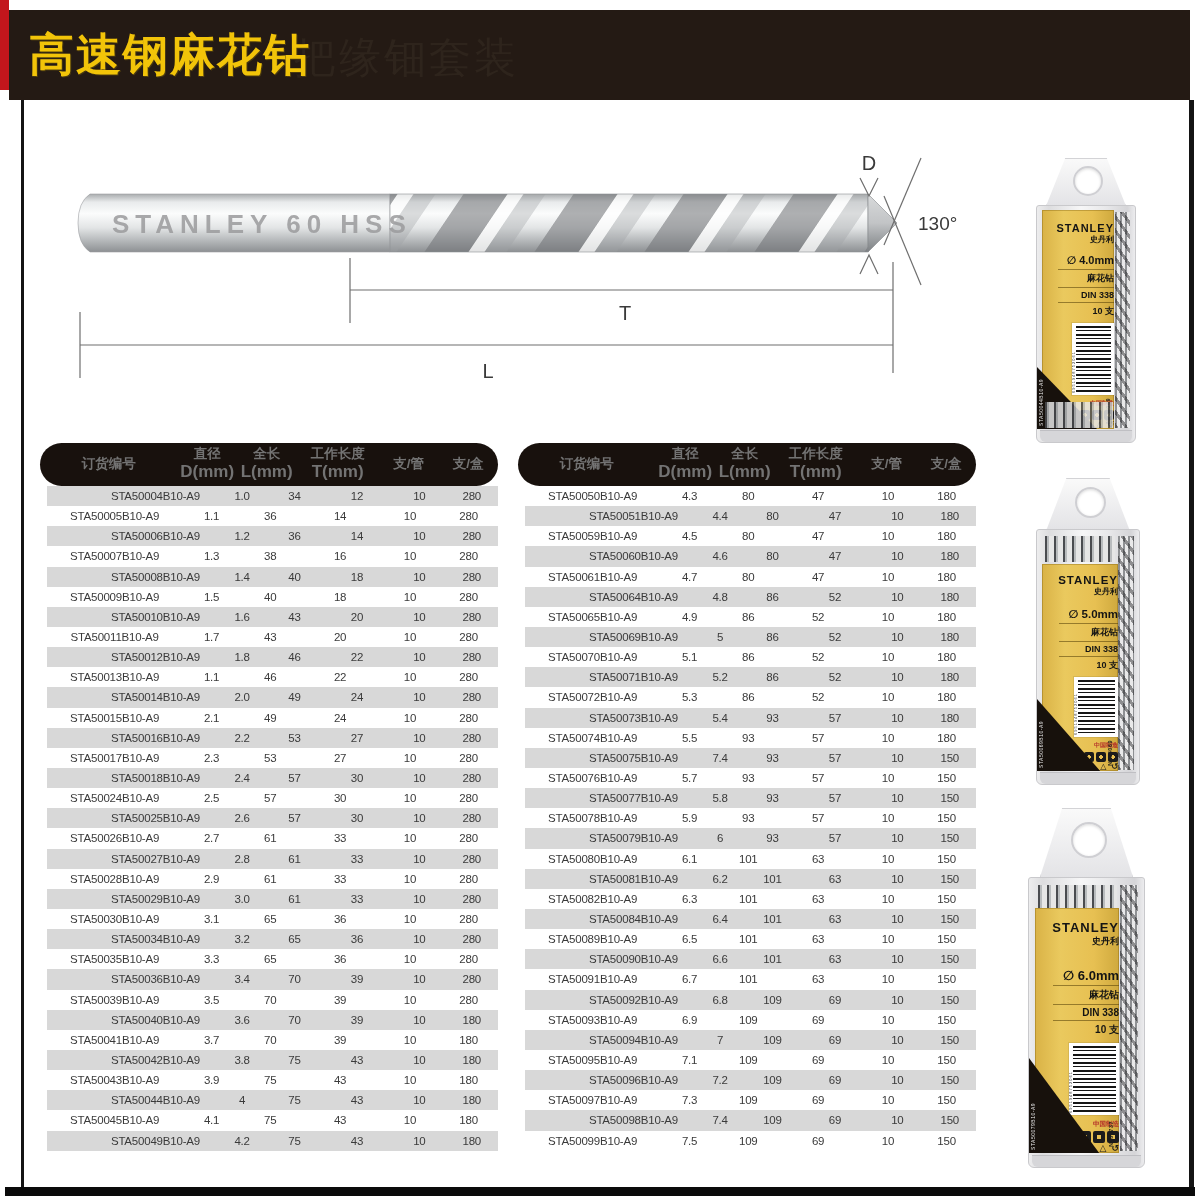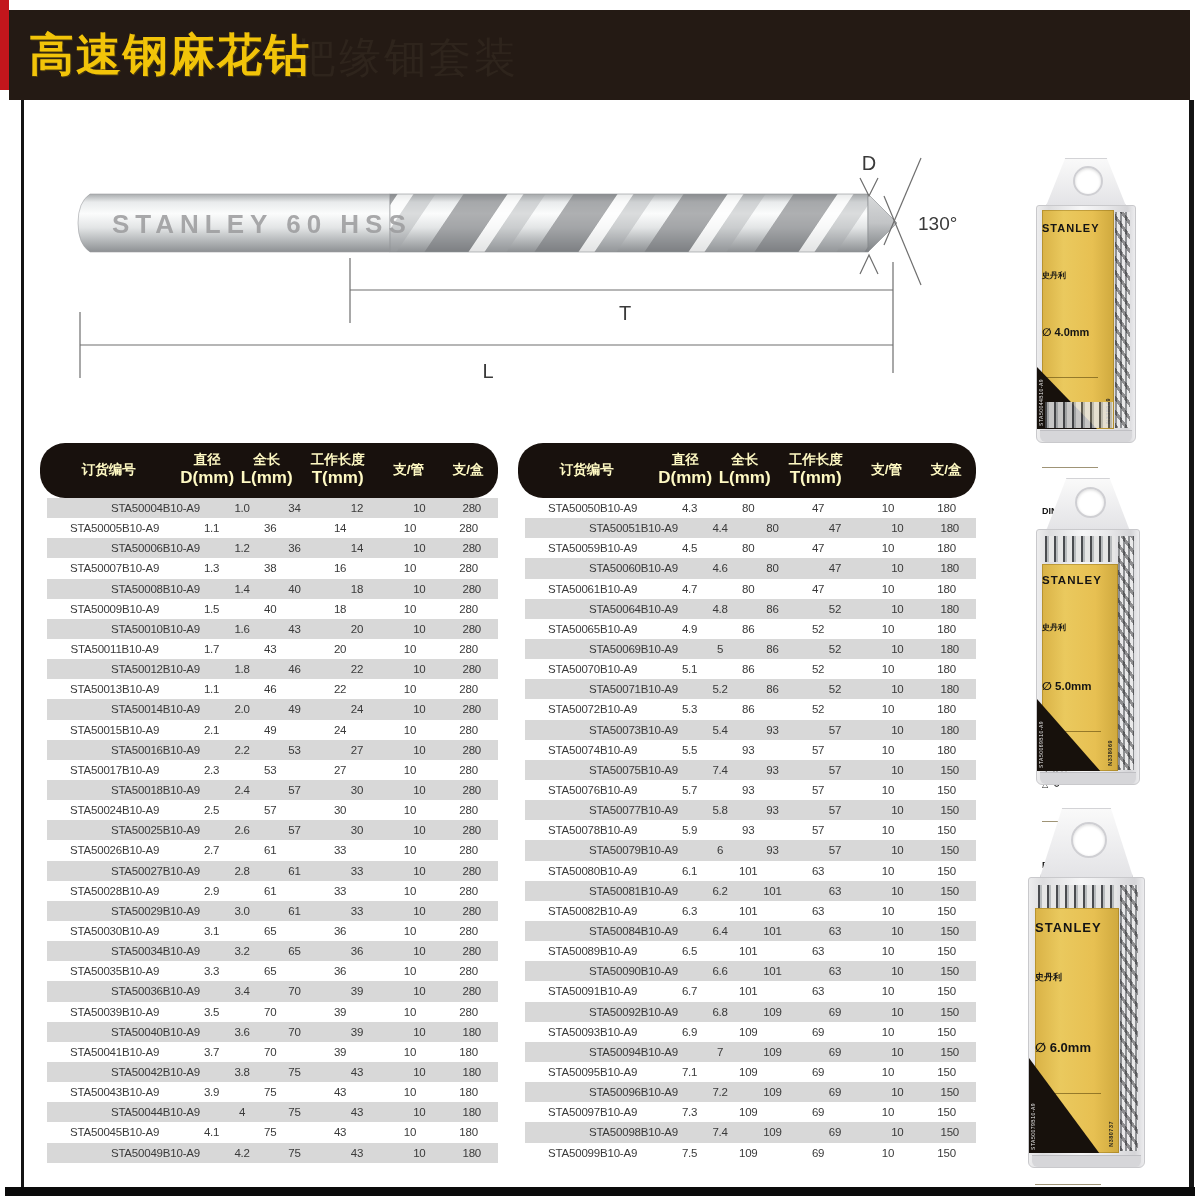--- a/index.html
+++ b/index.html
@@ -21,21 +21,21 @@
   #frame-right{left:1189px;top:100px;width:5px;height:1087px;background:#141414;}
   #frame-bottom{left:5px;top:1187px;width:1190px;height:9px;background:#0a0a0a;}
 
   
   #diagram{left:60px;top:140px;}
 
   
   .spec-table{width:458px;}
   #table-left{left:40px;top:443px;}
   #table-right{left:518px;top:443px;}
-  .thead{height:55px;background:#18110d;color:#fef9c3;display:grid;
+  .thead{height:43px;background:#18110d;color:#737373;display:grid;
      grid-template-columns:30% 13% 13% 18% 13% 13%;align-items:center;border-radius:25px;}
   .th{text-align:center;font-weight:bold;font-size:13.5px;line-height:1.2;}
   .th .sub{font-size:17px;font-weight:bold;}
   .trow{display:grid;grid-template-columns:30% 13% 13% 18% 13% 13%;
      height:20.15px;align-items:center;margin-left:7px;}
   .trow.alt{background:#d8d8d8;padding-left:48px;}
   .td{text-align:center;font-size:11.5px;color:#3a3a3a;letter-spacing:-0.2px;
      white-space:nowrap;overflow:visible;}
 
   
@@ -52,21 +52,21 @@
   .lip{position:absolute;left:3px;right:3px;bottom:0;height:11px;background:#d6d6d9;
        border-radius:0 0 6px 6px;border-top:1px solid #bfbfc3;}
   .drill-col{position:absolute;
        background:repeating-linear-gradient(90deg,#8e9093 0 2px,#e9e9ea 2px 5px),
                   repeating-linear-gradient(55deg,rgba(35,35,38,.45) 0 3px,rgba(255,255,255,.25) 3px 8px);
        background-blend-mode:multiply;}
   .tip-strip{position:absolute;
        background:repeating-linear-gradient(90deg,#4a4c50 0 2px,#b9bcbe 2px 4px,#e6e6e6 4px 9px);}
   .label{position:absolute;background:linear-gradient(90deg,#d9b246,#eac95e 30%,#e7c052 70%,#cfa93e);
        box-shadow:inset 0 0 0 1px rgba(120,90,10,.35);display:flex;flex-direction:column;
-       align-items:flex-start;color:#141414;gap:36px;}
+       align-items:flex-end;color:#141414;}
   .brand{font-weight:bold;letter-spacing:1px;}
   .brand-cn{font-weight:bold;}
   .diam{font-weight:bold;}
   .lrule{width:78%;border-top:1px solid rgba(80,60,5,.55);margin:2px 0;}
   .small-b{font-weight:bold;}
   .barcode{background:#ffffff;position:relative;box-shadow:0 0 0 1px rgba(0,0,0,.08);}
   .bars{position:absolute;left:4px;right:3px;top:3px;bottom:3px;
        background:repeating-linear-gradient(180deg,#151515 0 2px,#ffffff 2px 4px,#151515 4px 5px,#ffffff 5px 8px);}
   .bc-digits{position:absolute;left:-1px;top:4px;bottom:2px;writing-mode:vertical-rl;
        transform:rotate(180deg);font-size:4px;color:#333;letter-spacing:1px;}

